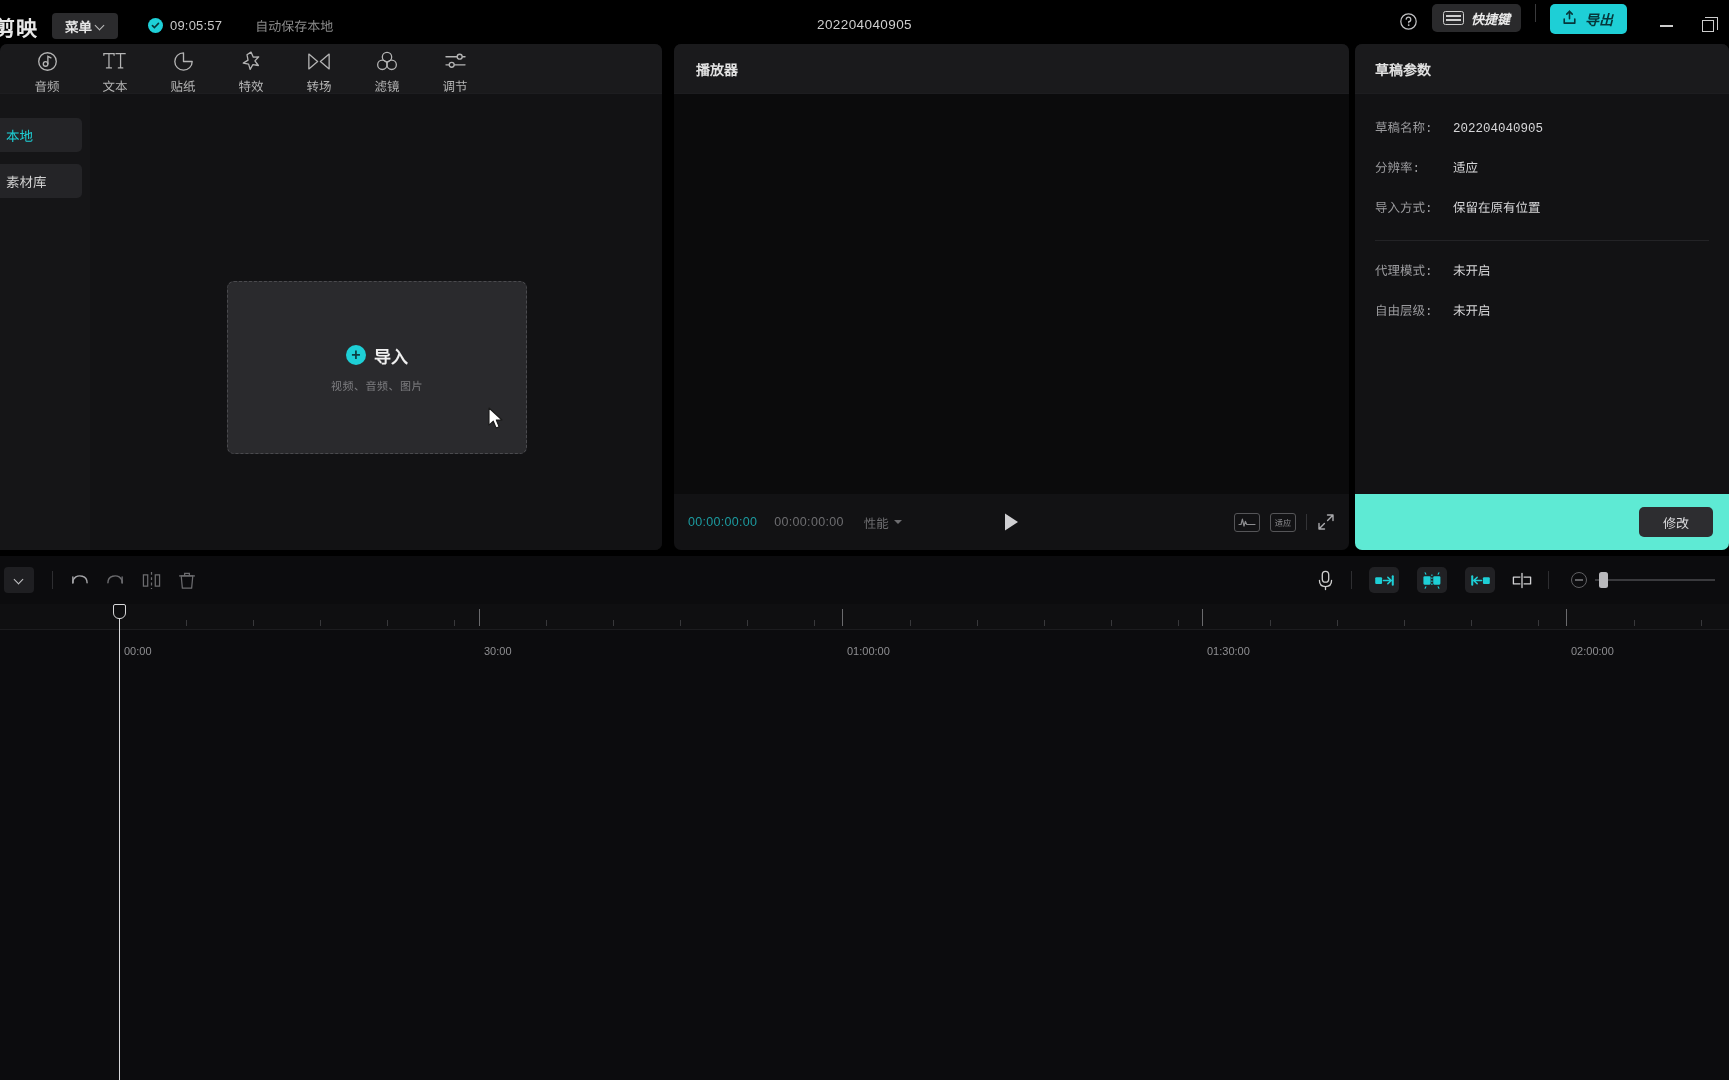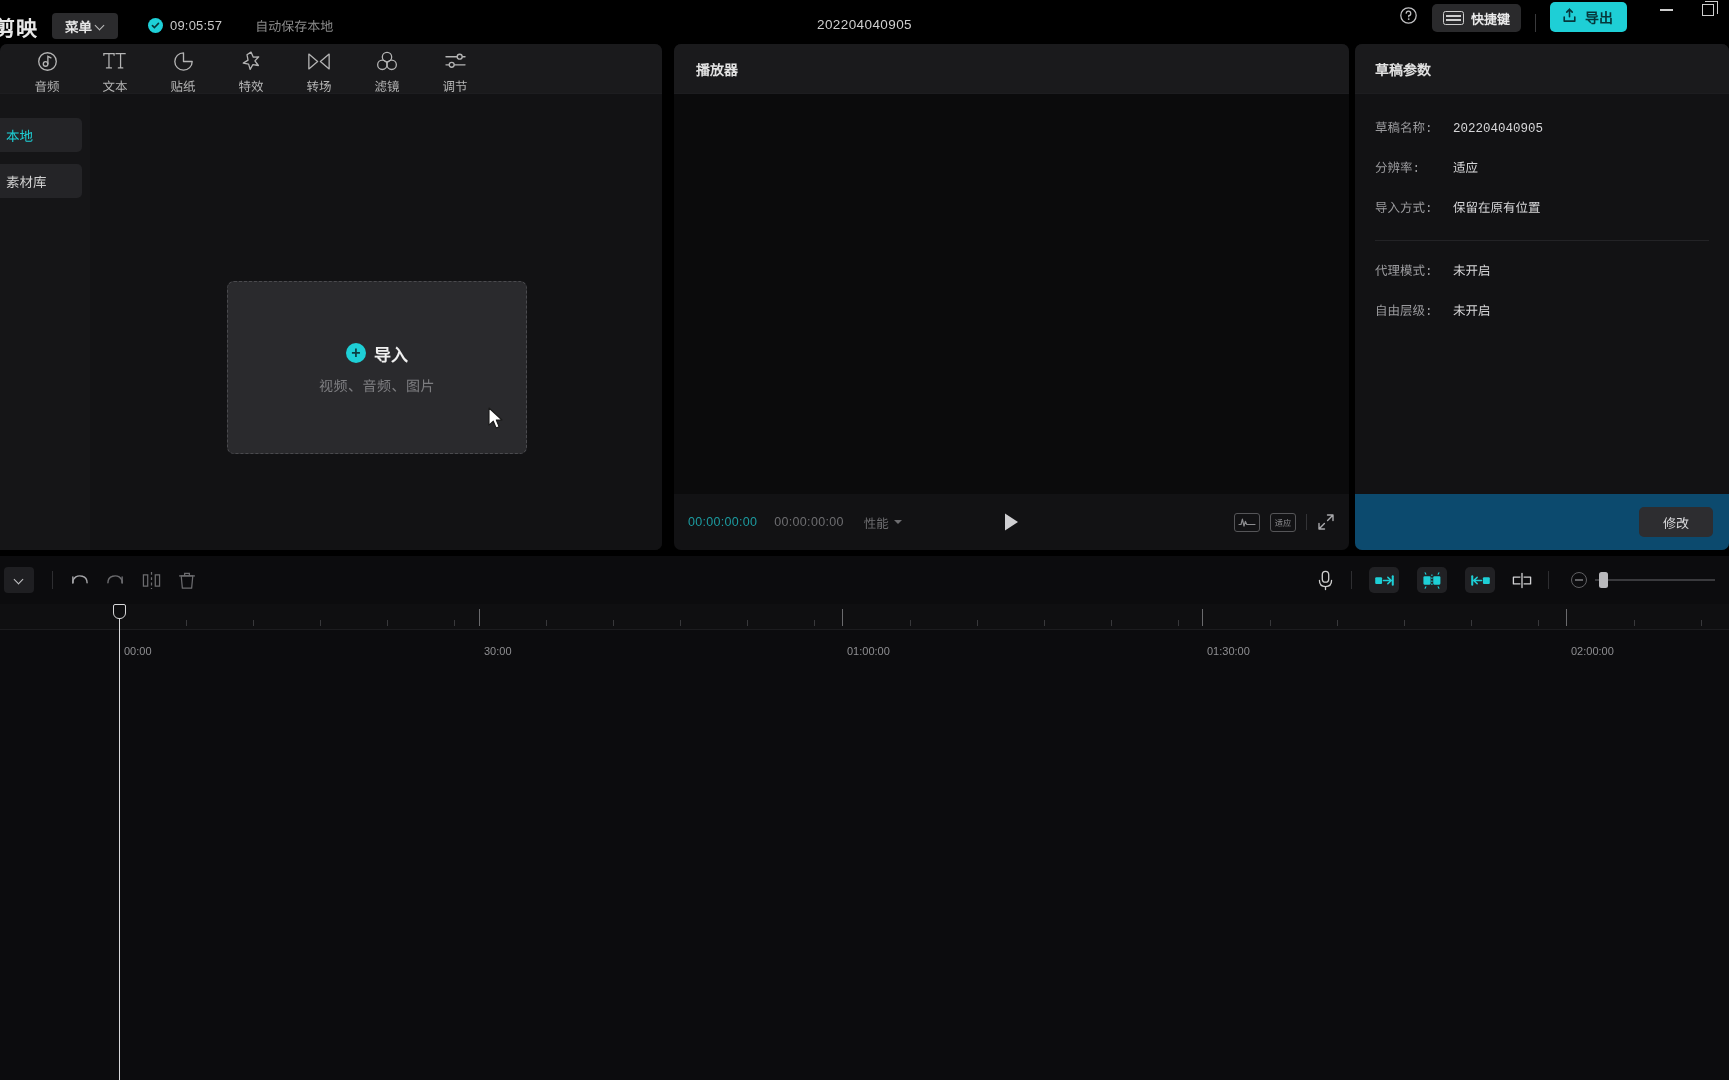--- a/index.html
+++ b/index.html
@@ -50,21 +50,21 @@
   .autosave .txt  { font-size: 13px; color: #8a8a8a; margin-left: 26px; }
 
   .proj-title {
     position: absolute; left: 0; right: 0; top: 13px;
     text-align: center; font-size: 13.5px; color: #cfcfcf; letter-spacing: .4px;
     pointer-events: none;
   }
 
   .tb-right {
     position: absolute; right: 0; top: 0; height: 28px;
-    display: flex; align-items: flex-end; gap: 0;
+    display: flex; align-items: flex-start; gap: 0; font-style: italic;
   }
   .help-ico {
     width: 34px; height: 34px; margin-right: 6px;
     display:flex; align-items:center; justify-content:center; cursor:pointer;
   }
   .shortcut-btn {
     height: 28px; padding: 0 11px; border-radius: 5px; background: #2a2a2c;
     display:flex; align-items:center; gap: 7px; cursor:pointer;
   }
   .shortcut-btn .lbl { font-size: 13px; font-weight: 600; color: #eaeaea; }
@@ -136,21 +136,21 @@
     display: flex; flex-direction: column; align-items: center; justify-content: center;
     cursor: pointer;
   }
   .import-row { display: flex; align-items: center; gap: 8px; }
   .plus-circle {
     width: 20px; height: 20px; border-radius: 50%; background: #1ecfd6;
     display:flex; align-items:center; justify-content:center;
     font-size: 16px; line-height: 1; color: #0c3d41; font-weight: 700;
   }
   .import-label { font-size: 17px; color: #f0f0f0; font-weight: 600; }
-  .import-sub { margin-top: 9px; font-size: 14px; color: #7d7d80; letter-spacing: .5px; }
+  .import-sub { margin-top: 9px; font-size: 11px; color: #7d7d80; letter-spacing: .5px; }
 
   .cursor-arrow { position: absolute; left: 398px; top: 313px; z-index: 40; }
 
   
   .player-panel {
     position: absolute; left: 674px; top: 44px; width: 675px; height: 506px;
     background: #121214; border-radius: 7px; overflow: hidden;
   }
   .player-head {
     height: 50px; background: #1a1a1c; display:flex; align-items:center;
@@ -193,21 +193,21 @@
   .param-body { padding: 26px 0 0 0; }
   .prow { display: flex; padding: 0 0 0 20px; margin-bottom: 21px; }
   .prow .k { width: 78px; flex: 0 0 78px; font-size: 12.5px; color: #9b9b9e; line-height: 19px; }
   .prow .v {
     font-size: 12.5px; color: #d6d6d8; line-height: 19px;
     width: 258px; word-break: break-all;
   }
   .psep { height: 1px; background: #232326; margin: 8px 20px 22px 20px; }
   .param-foot {
     position: absolute; left: 0; right: 0; bottom: 0; height: 56px;
-    background: #0c4a6e; display:flex; align-items:center; justify-content:flex-end;
+    background: #5eead4; display:flex; align-items:center; justify-content:flex-end;
     padding-right: 16px;
   }
   .modify-btn {
     height: 30px; padding: 0 24px; border-radius: 5px; background: #2d2d30;
     display:flex;align-items:center; font-size: 13px; color: #dcdcde; cursor:pointer;
   }
 
   
   .timeline {
     position: absolute; left: 0; top: 556px; width: 1729px; height: 524px;

